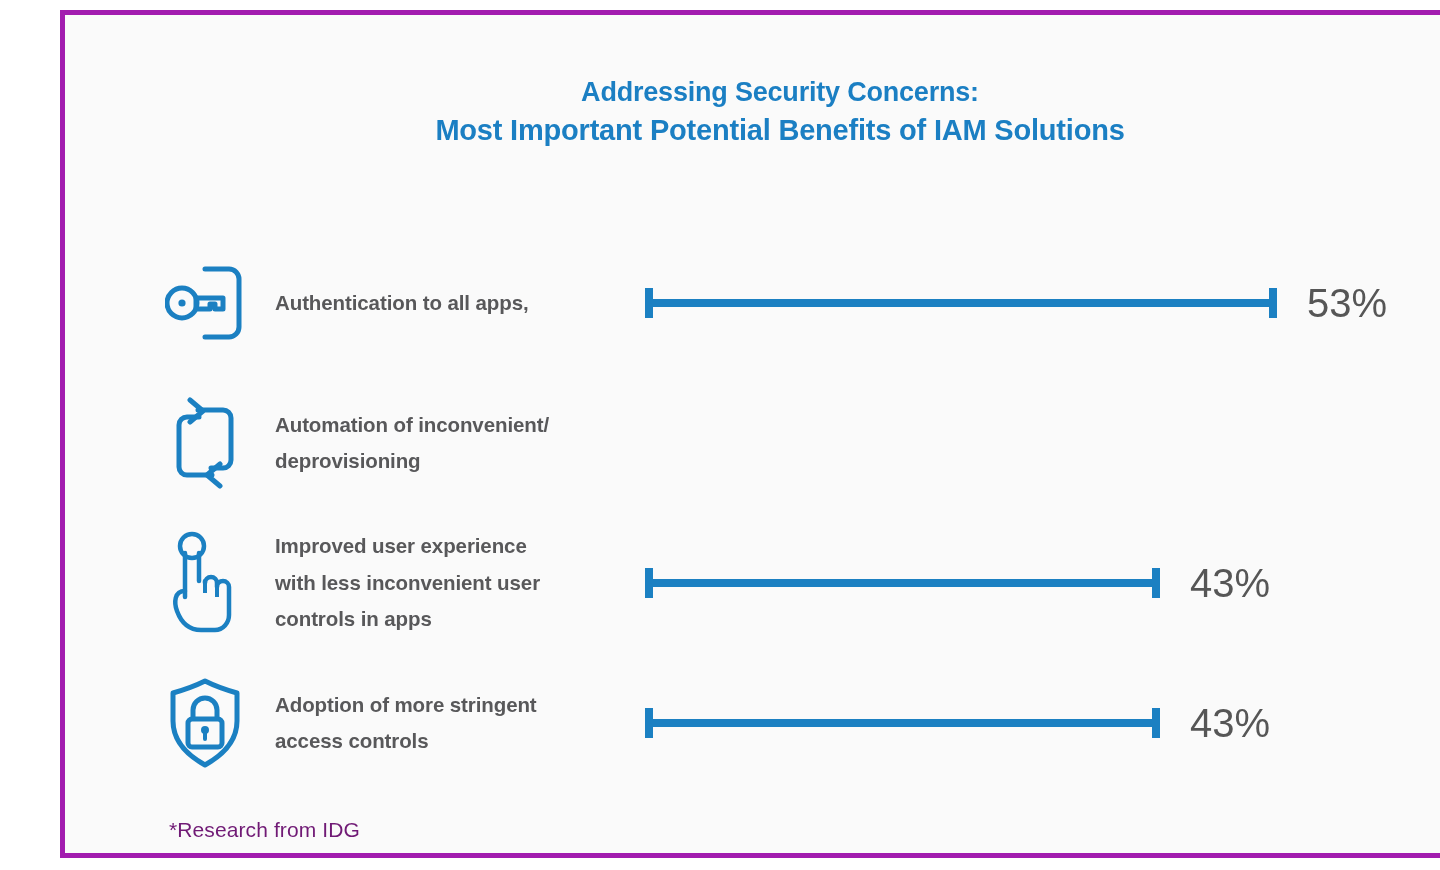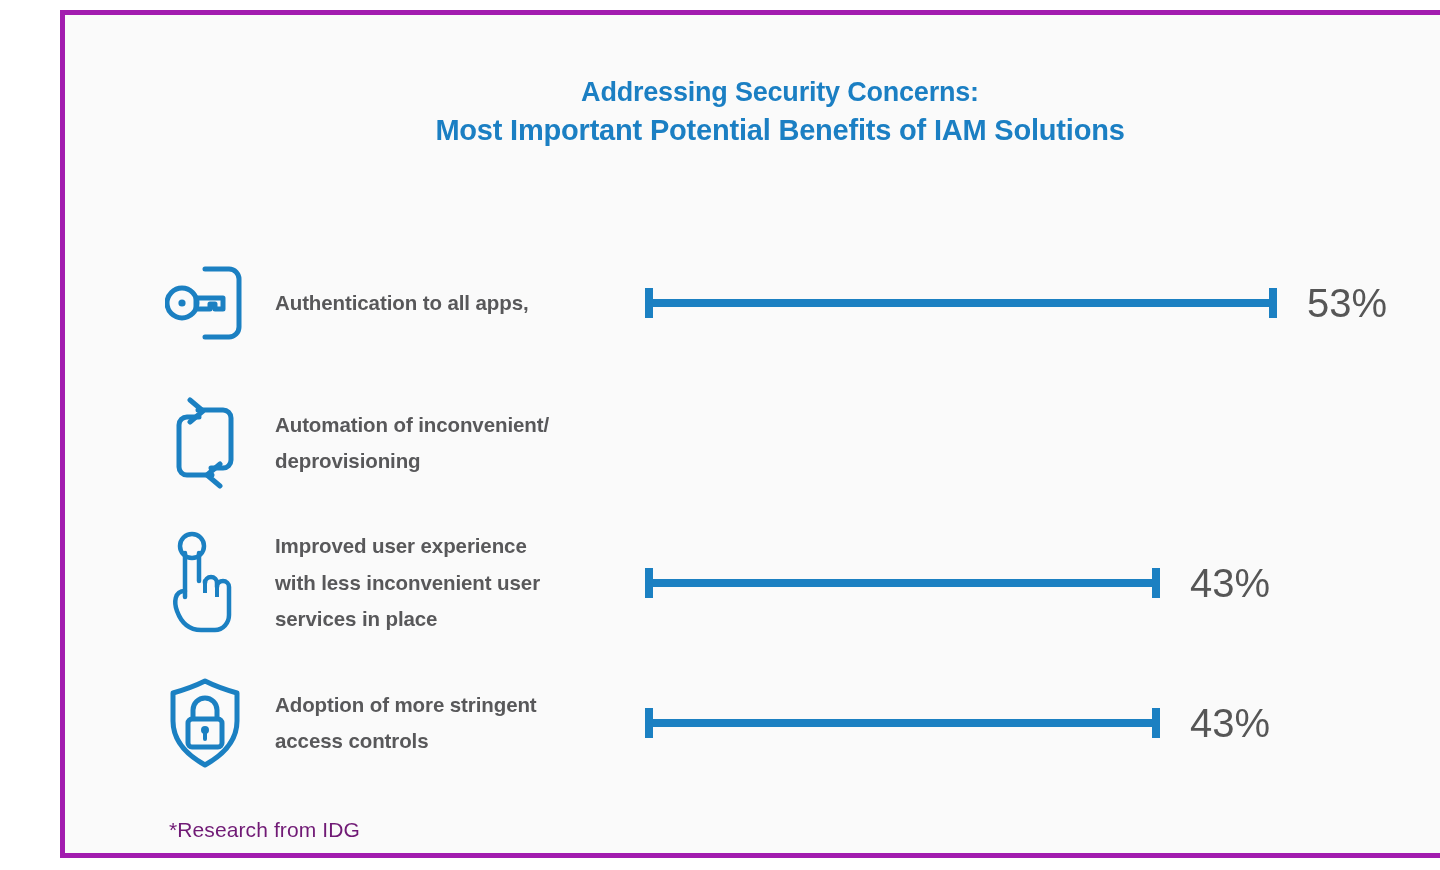--- a/index.html
+++ b/index.html
@@ -185,21 +185,21 @@
             <circle cx="27" cy="15" r="12" fill="none" stroke="#1b80c2" stroke-width="4.5"></circle>
             <path d="M20 22 V66 M34 22 V50" fill="none" stroke="#1b80c2" stroke-width="4.5" stroke-linecap="round"></path>
             <path d="M20 60 C9 60 9 72 12 80 C16 91 24 99 36 99 H50 C58 99 64 92 64 84 V56
                      a6 6 0 0 0 -12 0 V52 a6 6 0 0 0 -12 0 V50" fill="none" stroke="#1b80c2" stroke-width="4.5" stroke-linecap="round" stroke-linejoin="round"></path>
             <path d="M40 50 V62 M52 56 V66 M64 62 V70" fill="none" stroke="#1b80c2" stroke-width="4"></path>
           </svg>
         </div>
         <div class="label-cell">
           <div>Improved user experience</div>
           <div>with less inconvenient user</div>
-          <div>services in place</div>
+          <div>controls in apps</div>
         </div>
         <div class="bar-cell">
           <div class="bar-wrap">
             <div class="bar" style="width: 515px;">
               <span class="cap left"></span>
               <span class="cap right"></span>
             </div>
             <div class="pct">43%</div>
           </div>
         </div>

